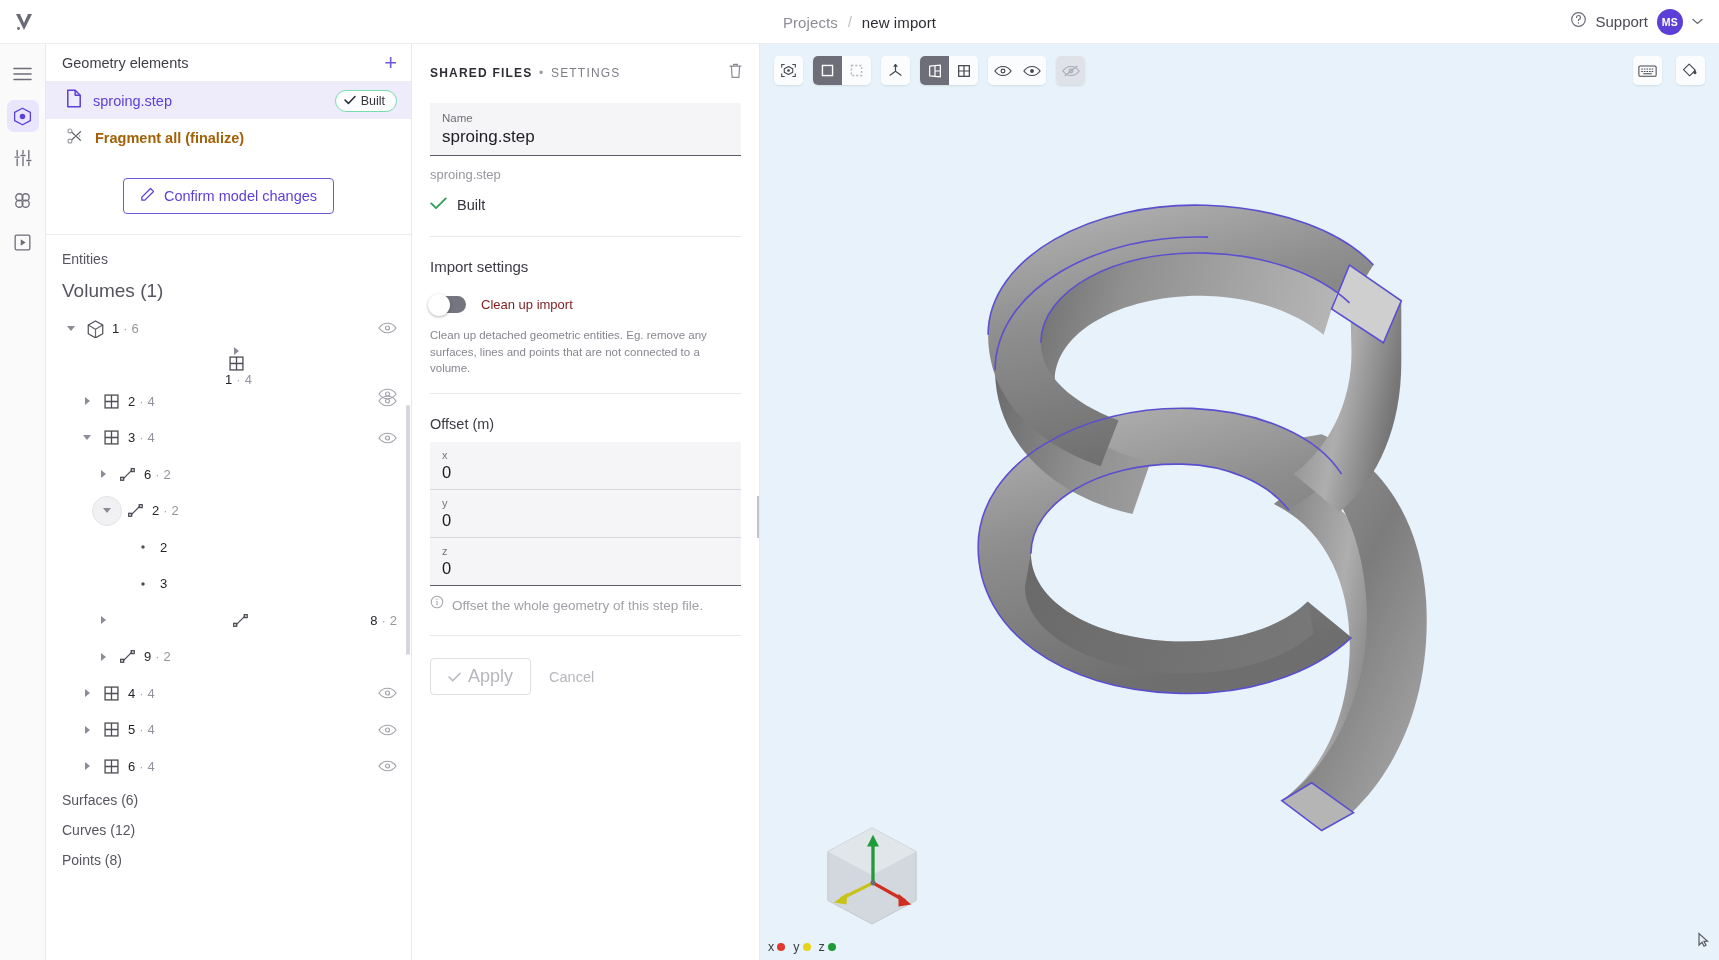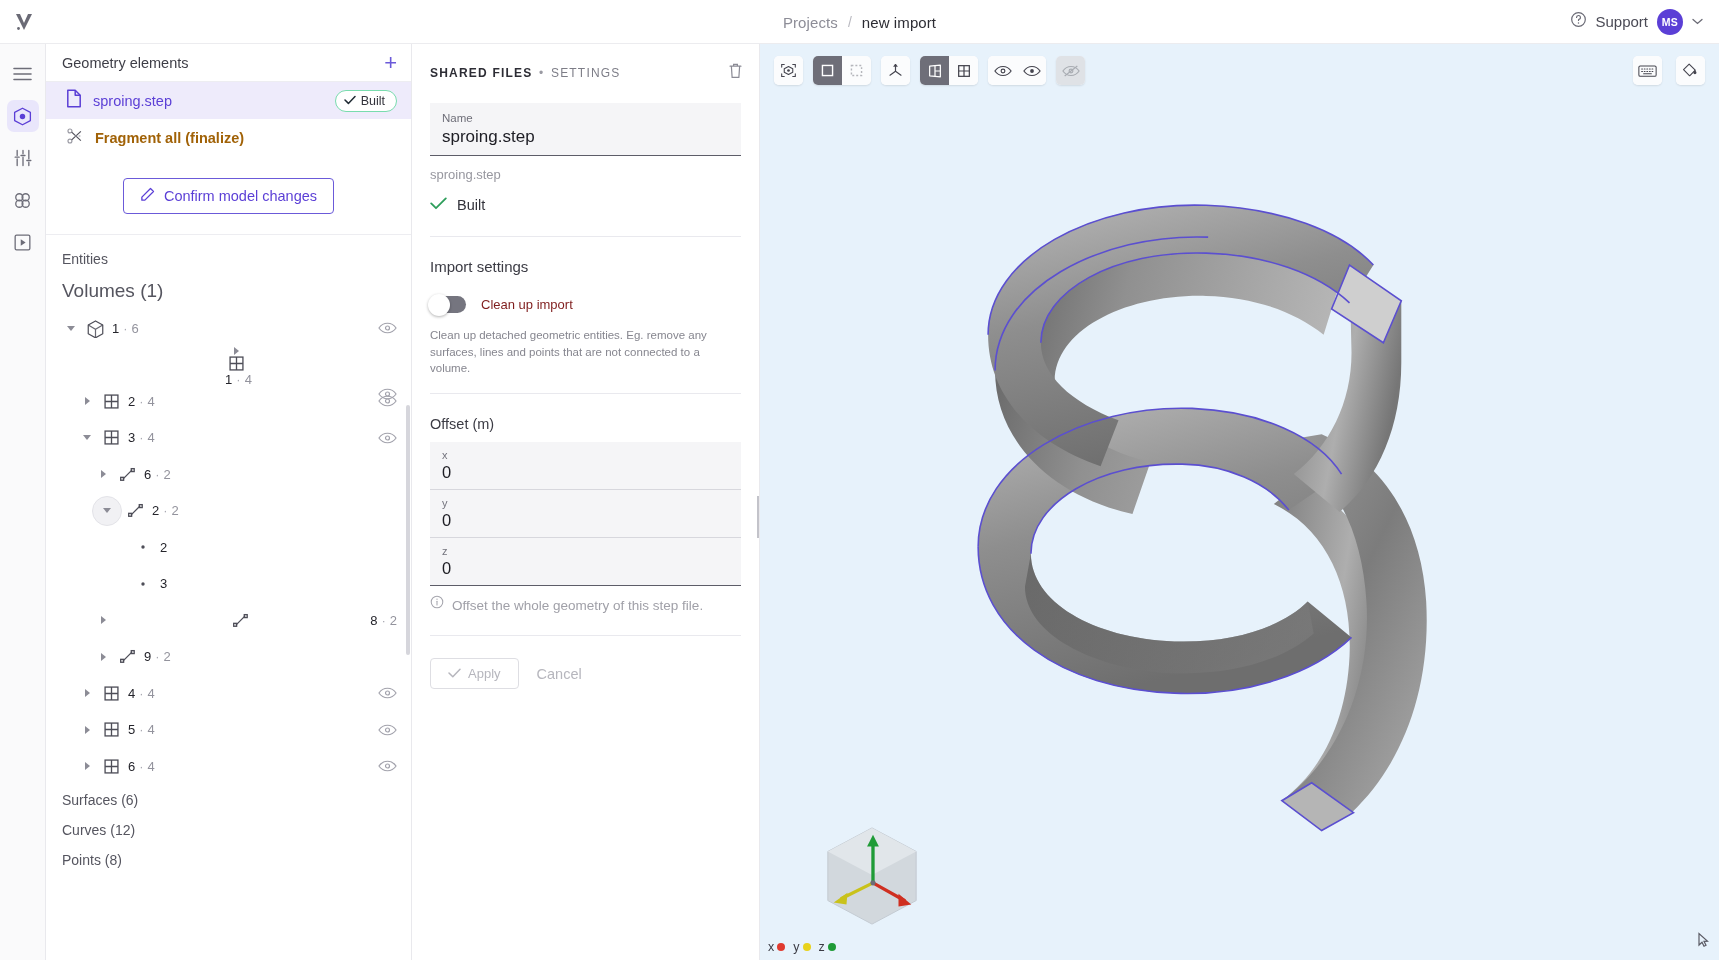--- a/index.html
+++ b/index.html
@@ -174,21 +174,21 @@
   .coord-val { font-size: 16.5px; color: #1d1d24; margin-top: 2px; }
 
   .note { display: flex; align-items: flex-end; gap: 8px; margin-top: 8px; }
   .note .i { color: #a6a6ae; margin-top: 1px; }
   .note .t { font-size: 13.5px; color: #a0a0a8; }
 
   .btn-row { display: flex; align-items: center; gap: 10px; margin-top: 22px; }
   .apply-btn {
     display: flex; align-items: center; gap: 7px;
     border: 1px solid #dedee3; border-radius: 4px; padding: 7px 17px;
-    color: #b6b6bd; font-size: 13px; background: #fff; justify-content: center;
+    color: #b6b6bd; font-size: 18px; background: #fff; justify-content: center;
   }
   .cancel-btn { font-size: 14.5px; color: #b6b6bd; padding: 7px 8px; }
 
   .panel-grip {
     position: absolute; right: -3px; top: 452px; width: 5px; height: 42px;
     display: flex; justify-content: center; gap: 2px;
   }
   .panel-grip i { width: 1.5px; background: #c3c3ca; display: block; }
 
   

